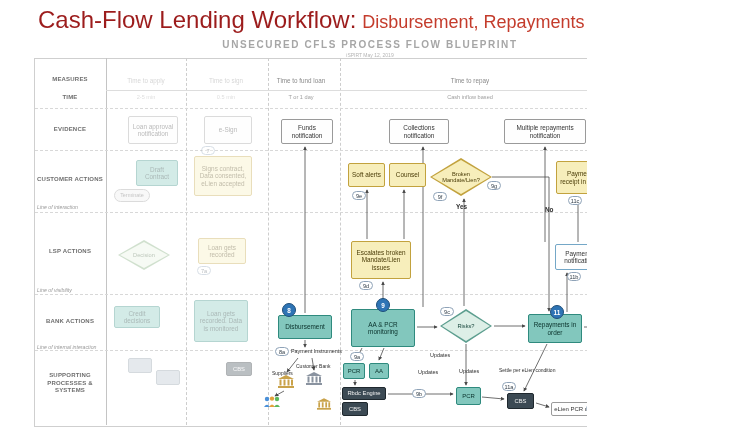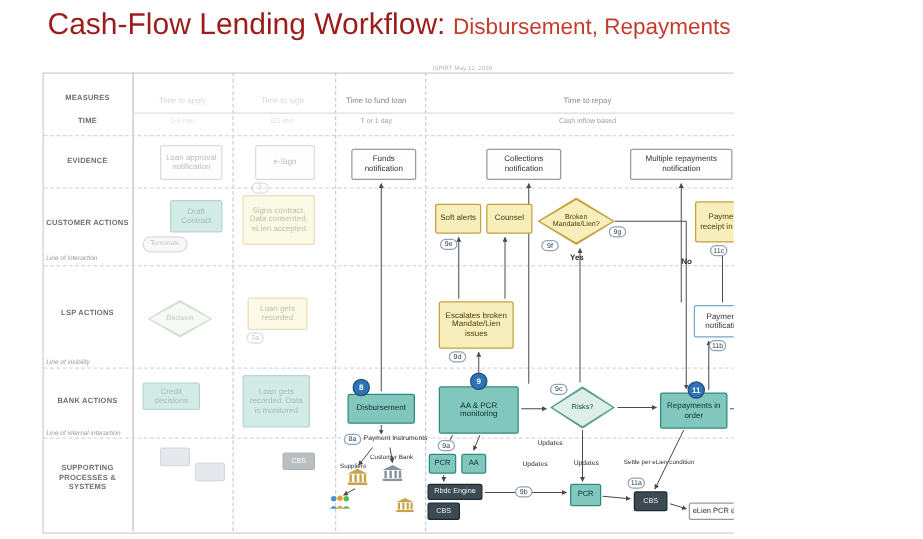--- a/index.html
+++ b/index.html
@@ -61,20 +61,21 @@
   svg.arrows{position:absolute;left:0;top:0;z-index:2;}
 </style>
 </head>
 <body>
 
 <div class="stage">
 
   <div class="title">
     <span class="t1">Cash-Flow Lending Workflow:</span><span class="t2">Disbursement, Repayments</span>
   </div>
+  <div class="bp">UNSECURED CFLS PROCESS FLOW BLUEPRINT</div>
   <div class="credit">iSPIRT  May 12, 2019</div>
 
   <div class="frame"></div>
   <div class="vsep vsol" style="left:106px"></div>
   <div class="vsep" style="left:186px"></div>
   <div class="vsep" style="left:268px"></div>
   <div class="vsep" style="left:340px"></div>
   <div class="vsep" style="left:600px"></div>
   <div class="hsep hsol" style="top:90px"></div>
   <div class="hsep" style="top:108px"></div>

